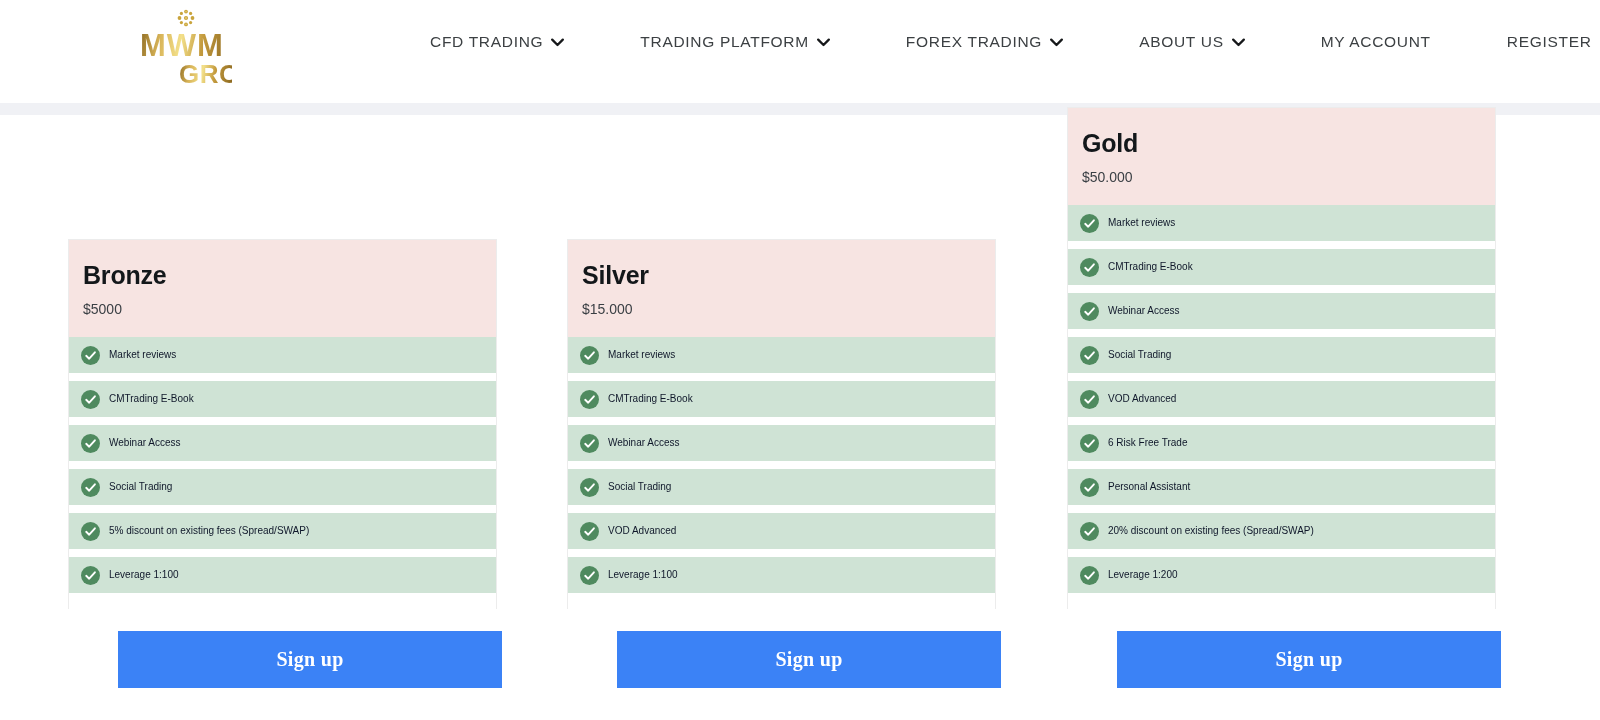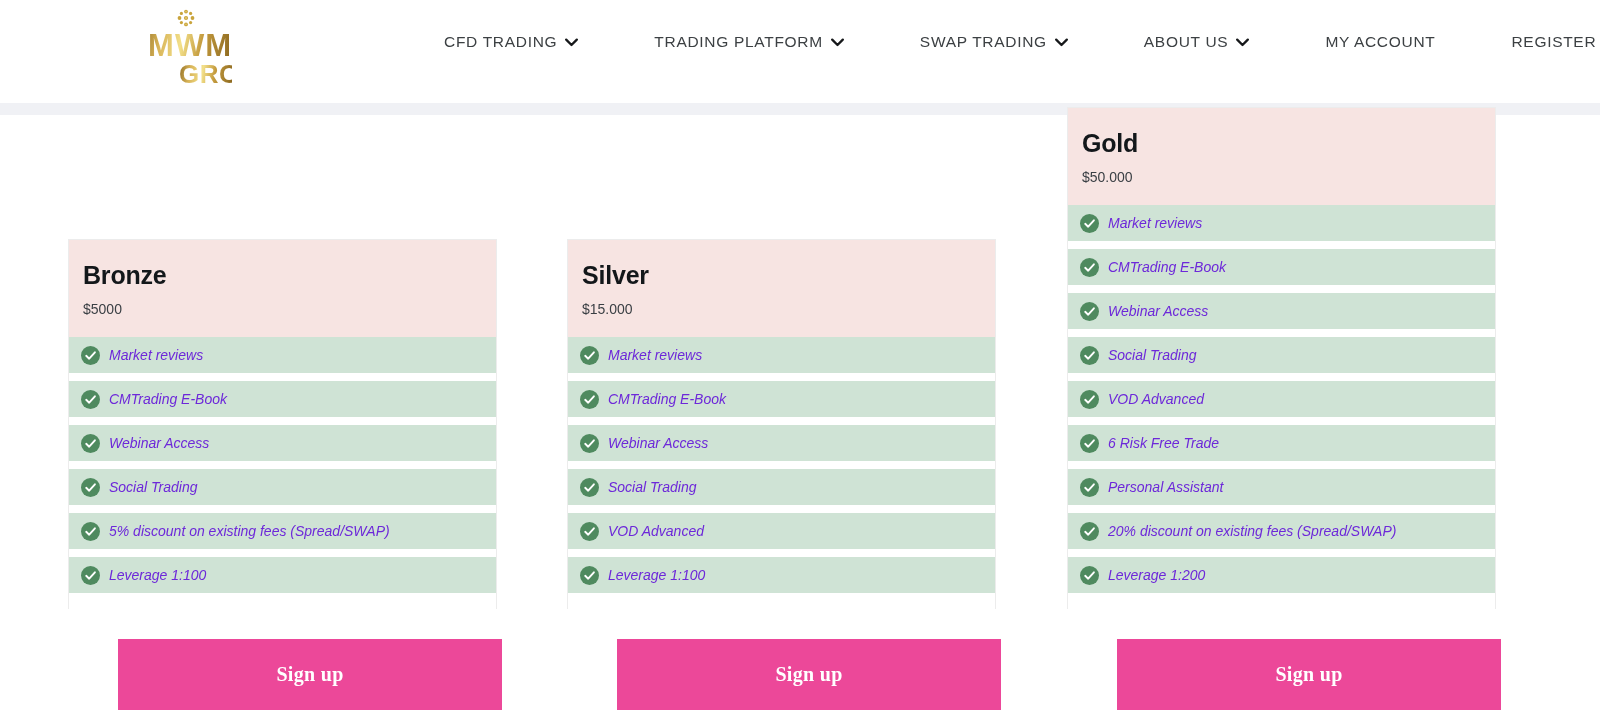--- a/index.html
+++ b/index.html
@@ -19,21 +19,21 @@
     background: #ffffff;
     display: flex;
     align-items: center;
   }
 
   .logo-block {
     position: absolute;
     left: 140px;
     top: 8px;
     width: 92px;
-    text-align: right;
+    text-align: left;
     line-height: 1;
   }
   .logo-ornament {
     display: block;
     margin: 0 auto 2px auto;
     width: 26px;
     height: 20px;
   }
   .logo-word {
     display: block;
@@ -43,21 +43,21 @@
     background: linear-gradient(100deg,#8d6a22 0%,#d8b458 22%,#f3e08a 44%,#c49b3e 66%,#8a671f 100%);
     -webkit-background-clip: text;
     background-clip: text;
     color: transparent;
   }
   .logo-mwm { font-size: 31px; line-height: 31px; }
   .logo-group { font-size: 26px; line-height: 27px; letter-spacing: 0.5px; margin-left: 39px; }
 
   .main-nav {
     position: absolute;
-    left: 444px;
+    left: 430px;
     top: 33px;
     display: flex;
     align-items: center;
   }
   .nav-item {
     display: flex;
     align-items: center;
     gap: 8px;
     font-size: 15.5px;
     letter-spacing: 0.7px;
@@ -131,33 +131,32 @@
     padding-left: 12px;
     margin-bottom: 8px;
   }
   .feature-row:first-child { margin-top: 0; }
   .check-icon {
     width: 19px; height: 19px;
     flex: 0 0 auto;
     margin-right: 9px;
   }
   .feature-text {
-    font-size: 14px;
-    color: #6d28d9;
+    font-size: 10px;
+    color: #0f172a;
     line-height: 1;
     white-space: nowrap;
-    font-style: italic;
   }
 
   .signup-btn {
     position: absolute;
-    bottom: 10px;
+    bottom: 32px;
     width: 384px;
-    height: 71px;
-    background: #ec4899;
+    height: 57px;
+    background: #3b82f6;
     border: none;
     color: #ffffff;
     font-family: "Liberation Serif", serif;
     font-weight: bold;
     font-size: 20px;
     letter-spacing: 0.3px;
     cursor: pointer;
   }
   .signup-btn.bronze { left: 118px; }
   .signup-btn.silver { left: 617px; }
@@ -201,21 +200,21 @@
     </div>
 
     <div class="nav-item">
       <span>TRADING PLATFORM</span>
       <svg class="chev" viewBox="0 0 13 9">
         <path d="M1.2 1.6 L6.5 7 L11.8 1.6" stroke="#16181a" stroke-width="2.3" fill="none" stroke-linecap="round" stroke-linejoin="round"></path>
       </svg>
     </div>
 
     <div class="nav-item">
-      <span>SWAP TRADING</span>
+      <span>FOREX TRADING</span>
       <svg class="chev" viewBox="0 0 13 9">
         <path d="M1.2 1.6 L6.5 7 L11.8 1.6" stroke="#16181a" stroke-width="2.3" fill="none" stroke-linecap="round" stroke-linejoin="round"></path>
       </svg>
     </div>
 
     <div class="nav-item">
       <span>ABOUT US</span>
       <svg class="chev" viewBox="0 0 13 9">
         <path d="M1.2 1.6 L6.5 7 L11.8 1.6" stroke="#16181a" stroke-width="2.3" fill="none" stroke-linecap="round" stroke-linejoin="round"></path>
       </svg>

